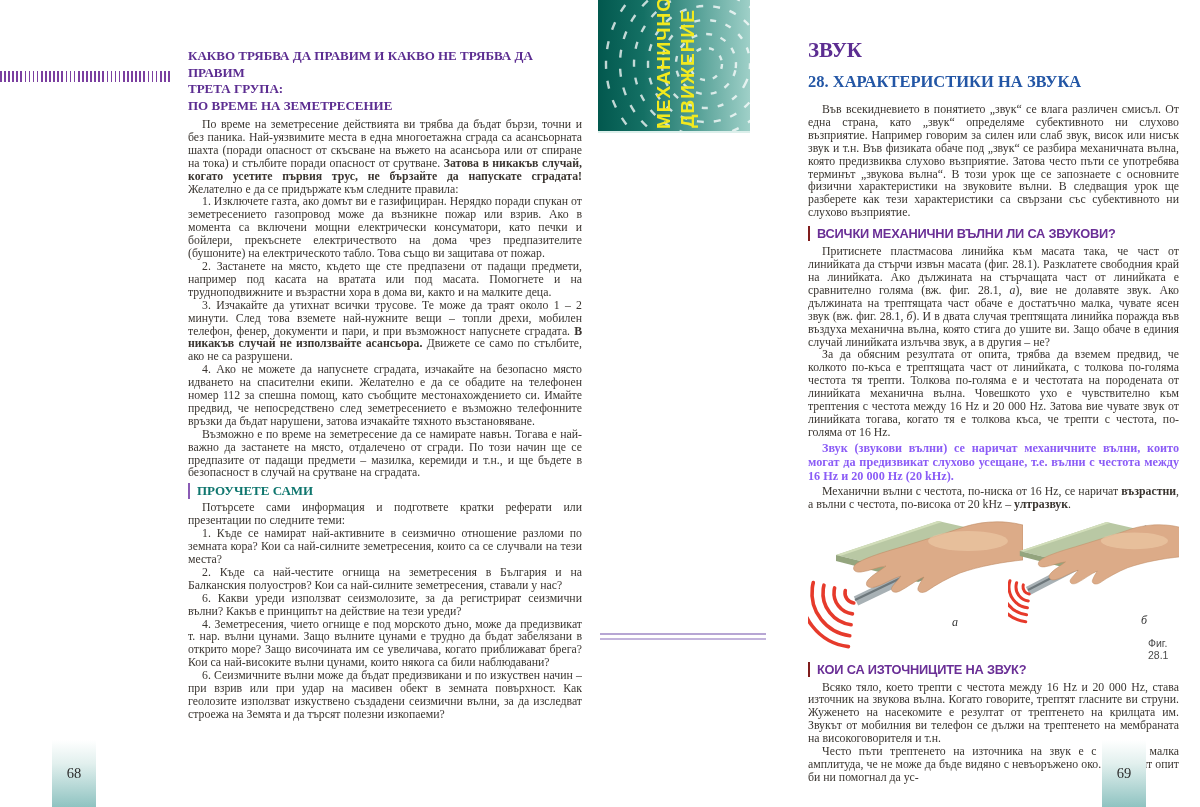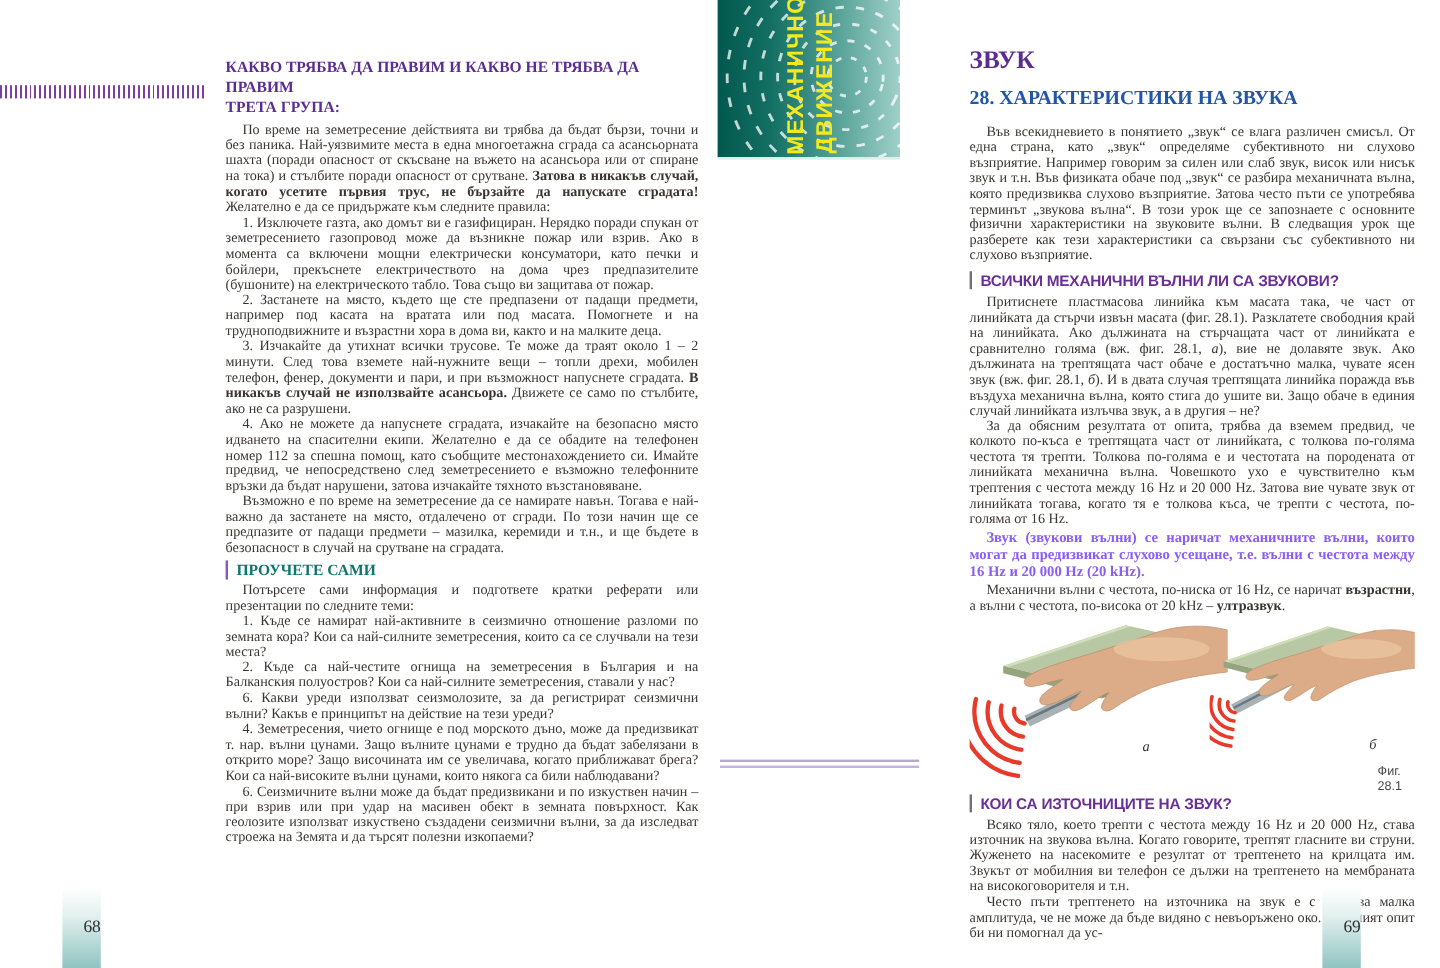--- a/index.html
+++ b/index.html
@@ -12,35 +12,35 @@
            border-top:2px solid #b7a6d4;border-bottom:2px solid #c3b4dc;}
   .banner{position:absolute;left:598px;top:0;width:152px;height:131px;overflow:hidden;
            background:linear-gradient(90deg,#02584e 0%,#147064 30%,#4f9c92 62%,#9fd0c8 100%);
            border-bottom:2px solid #dcEFEb;}
   .banner svg{position:absolute;left:0;top:0;}
   .vtext{position:absolute;writing-mode:vertical-rl;transform:rotate(180deg);
            font-family:"Liberation Sans",sans-serif;font-weight:bold;font-size:19px;
            color:#f2e91e;letter-spacing:1px;white-space:nowrap;}
   .vt1{left:55px;top:3px;height:126px;}
   .vt2{left:79px;top:6px;height:122px;}
-  .page-tab{position:absolute;top:740px;width:32px;height:67px;text-align:right;
+  .page-tab{position:absolute;top:740px;width:44px;height:67px;text-align:center;
            background:linear-gradient(180deg,#ffffff 0%,#e2f0ee 35%,#8fc3c1 100%);
            font-size:14.5px;color:#2c2c2c;box-sizing:border-box;padding-top:25px;}
   .tab-left{left:52px;}
   .tab-right{left:1102px;}
   
   .col-left{position:absolute;left:188px;top:48px;width:394px;}
   .col-right{position:absolute;left:808px;top:38px;width:371px;}
   p.body{margin:0;font-size:11.8px;line-height:12.9px;text-align:justify;text-indent:14px;}
   .lp-head{color:#5c2d91;font-weight:bold;font-size:13px;line-height:16.5px;margin:0 0 4px 0;}
   .serif-subhead{color:#0f766e;font-weight:bold;font-size:13px;margin:4px 0 2px 0;
            border-left:2px solid #8a5bb5;padding-left:7px;}
   .sans-head{font-family:"Liberation Sans",sans-serif;color:#6a2f96;font-weight:bold;
            font-size:12.8px;letter-spacing:-0.2px;margin:7px 0 4px 0;
-           border-left:2px solid #737373;padding-left:7px;}
+           border-left:2px solid #7f1d1d;padding-left:7px;}
   .zvuk-title{color:#5c2d91;font-weight:bold;font-size:21px;margin:0 0 9px 0;}
   .lesson-title{color:#2356a5;font-weight:bold;font-size:16.5px;margin:0 0 11px 0;}
   .red-def{margin:2px 0;font-size:12.2px;line-height:14px;text-align:justify;text-indent:14px;
            color:#8b5cf6;font-weight:bold;}
   
   .fig-wrap{position:relative;height:140px;margin:4px 0 0 0;}
   .fig-wrap svg{position:absolute;top:0;}
   .svg-a{left:0;}
   .svg-b{left:200px;}
   .fig-label{position:absolute;font-style:italic;font-size:12px;color:#333;}
@@ -69,20 +69,21 @@
       </g>
     </svg>
     <span class="vtext vt1">МЕХАНИЧНО</span>
     <span class="vtext vt2">ДВИЖЕНИЕ</span>
   </div>
 
   <div class="col-left">
     <div class="lp-head">
       <div>КАКВО ТРЯБВА ДА ПРАВИМ И КАКВО НЕ ТРЯБВА ДА ПРАВИМ</div>
       <div>ТРЕТА ГРУПА:</div>
+      <div>ПО ВРЕМЕ НА ЗЕМЕТРЕСЕНИЕ</div>
     </div>
     <p class="body"><span>По време на земетресение действията ви трябва да бъдат бързи, точни и без паника. Най-уязвимите места в една многоетажна сграда са асансьорната шахта (поради опасност от скъсване на въжето на асансьора или от спиране на тока) и стълбите поради опасност от срутване. </span><b>Затова в никакъв случай, когато усетите първия трус, не бързайте да напускате сградата!</b><span> Желателно е да се придържате към следните правила:</span></p>
     <p class="body"><span>1. Изключете газта, ако домът ви е газифициран. Нерядко поради спукан от земетресението газопровод може да възникне пожар или взрив. Ако в момента са включени мощни електрически консуматори, като печки и бойлери, прекъснете електричеството на дома чрез предпазителите (бушоните) на електрическото табло. Това също ви защитава от пожар.</span></p>
     <p class="body"><span>2. Застанете на място, където ще сте предпазени от падащи предмети, например под касата на вратата или под масата. Помогнете и на трудноподвижните и възрастни хора в дома ви, както и на малките деца.</span></p>
     <p class="body"><span>3. Изчакайте да утихнат всички трусове. Те може да траят около 1 – 2 минути. След това вземете най-нужните вещи – топли дрехи, мобилен телефон, фенер, документи и пари, и при възможност напуснете сградата. </span><b>В никакъв случай не използвайте асансьора.</b><span> Движете се само по стълбите, ако не са разрушени.</span></p>
     <p class="body"><span>4. Ако не можете да напуснете сградата, изчакайте на безопасно място идването на спасителни екипи. Желателно е да се обадите на телефонен номер 112 за спешна помощ, като съобщите местонахождението си. Имайте предвид, че непосредствено след земетресението е възможно телефонните връзки да бъдат нарушени, затова изчакайте тяхното възстановяване.</span></p>
     <p class="body"><span>Възможно е по време на земетресение да се намирате навън. Тогава е най-важно да застанете на място, отдалечено от сгради. По този начин ще се предпазите от падащи предмети – мазилка, керемиди и т.н., и ще бъдете в безопасност в случай на срутване на сградата.</span></p>
     <div class="serif-subhead">ПРОУЧЕТЕ САМИ</div>
     <p class="body">Потърсете сами информация и подгответе кратки реферати или презентации по следните теми:</p>
     <p class="body">1. Къде се намират най-активните в сеизмично отношение разломи по земната кора? Кои са най-силните земетресения, които са се случвали на тези места?</p>

